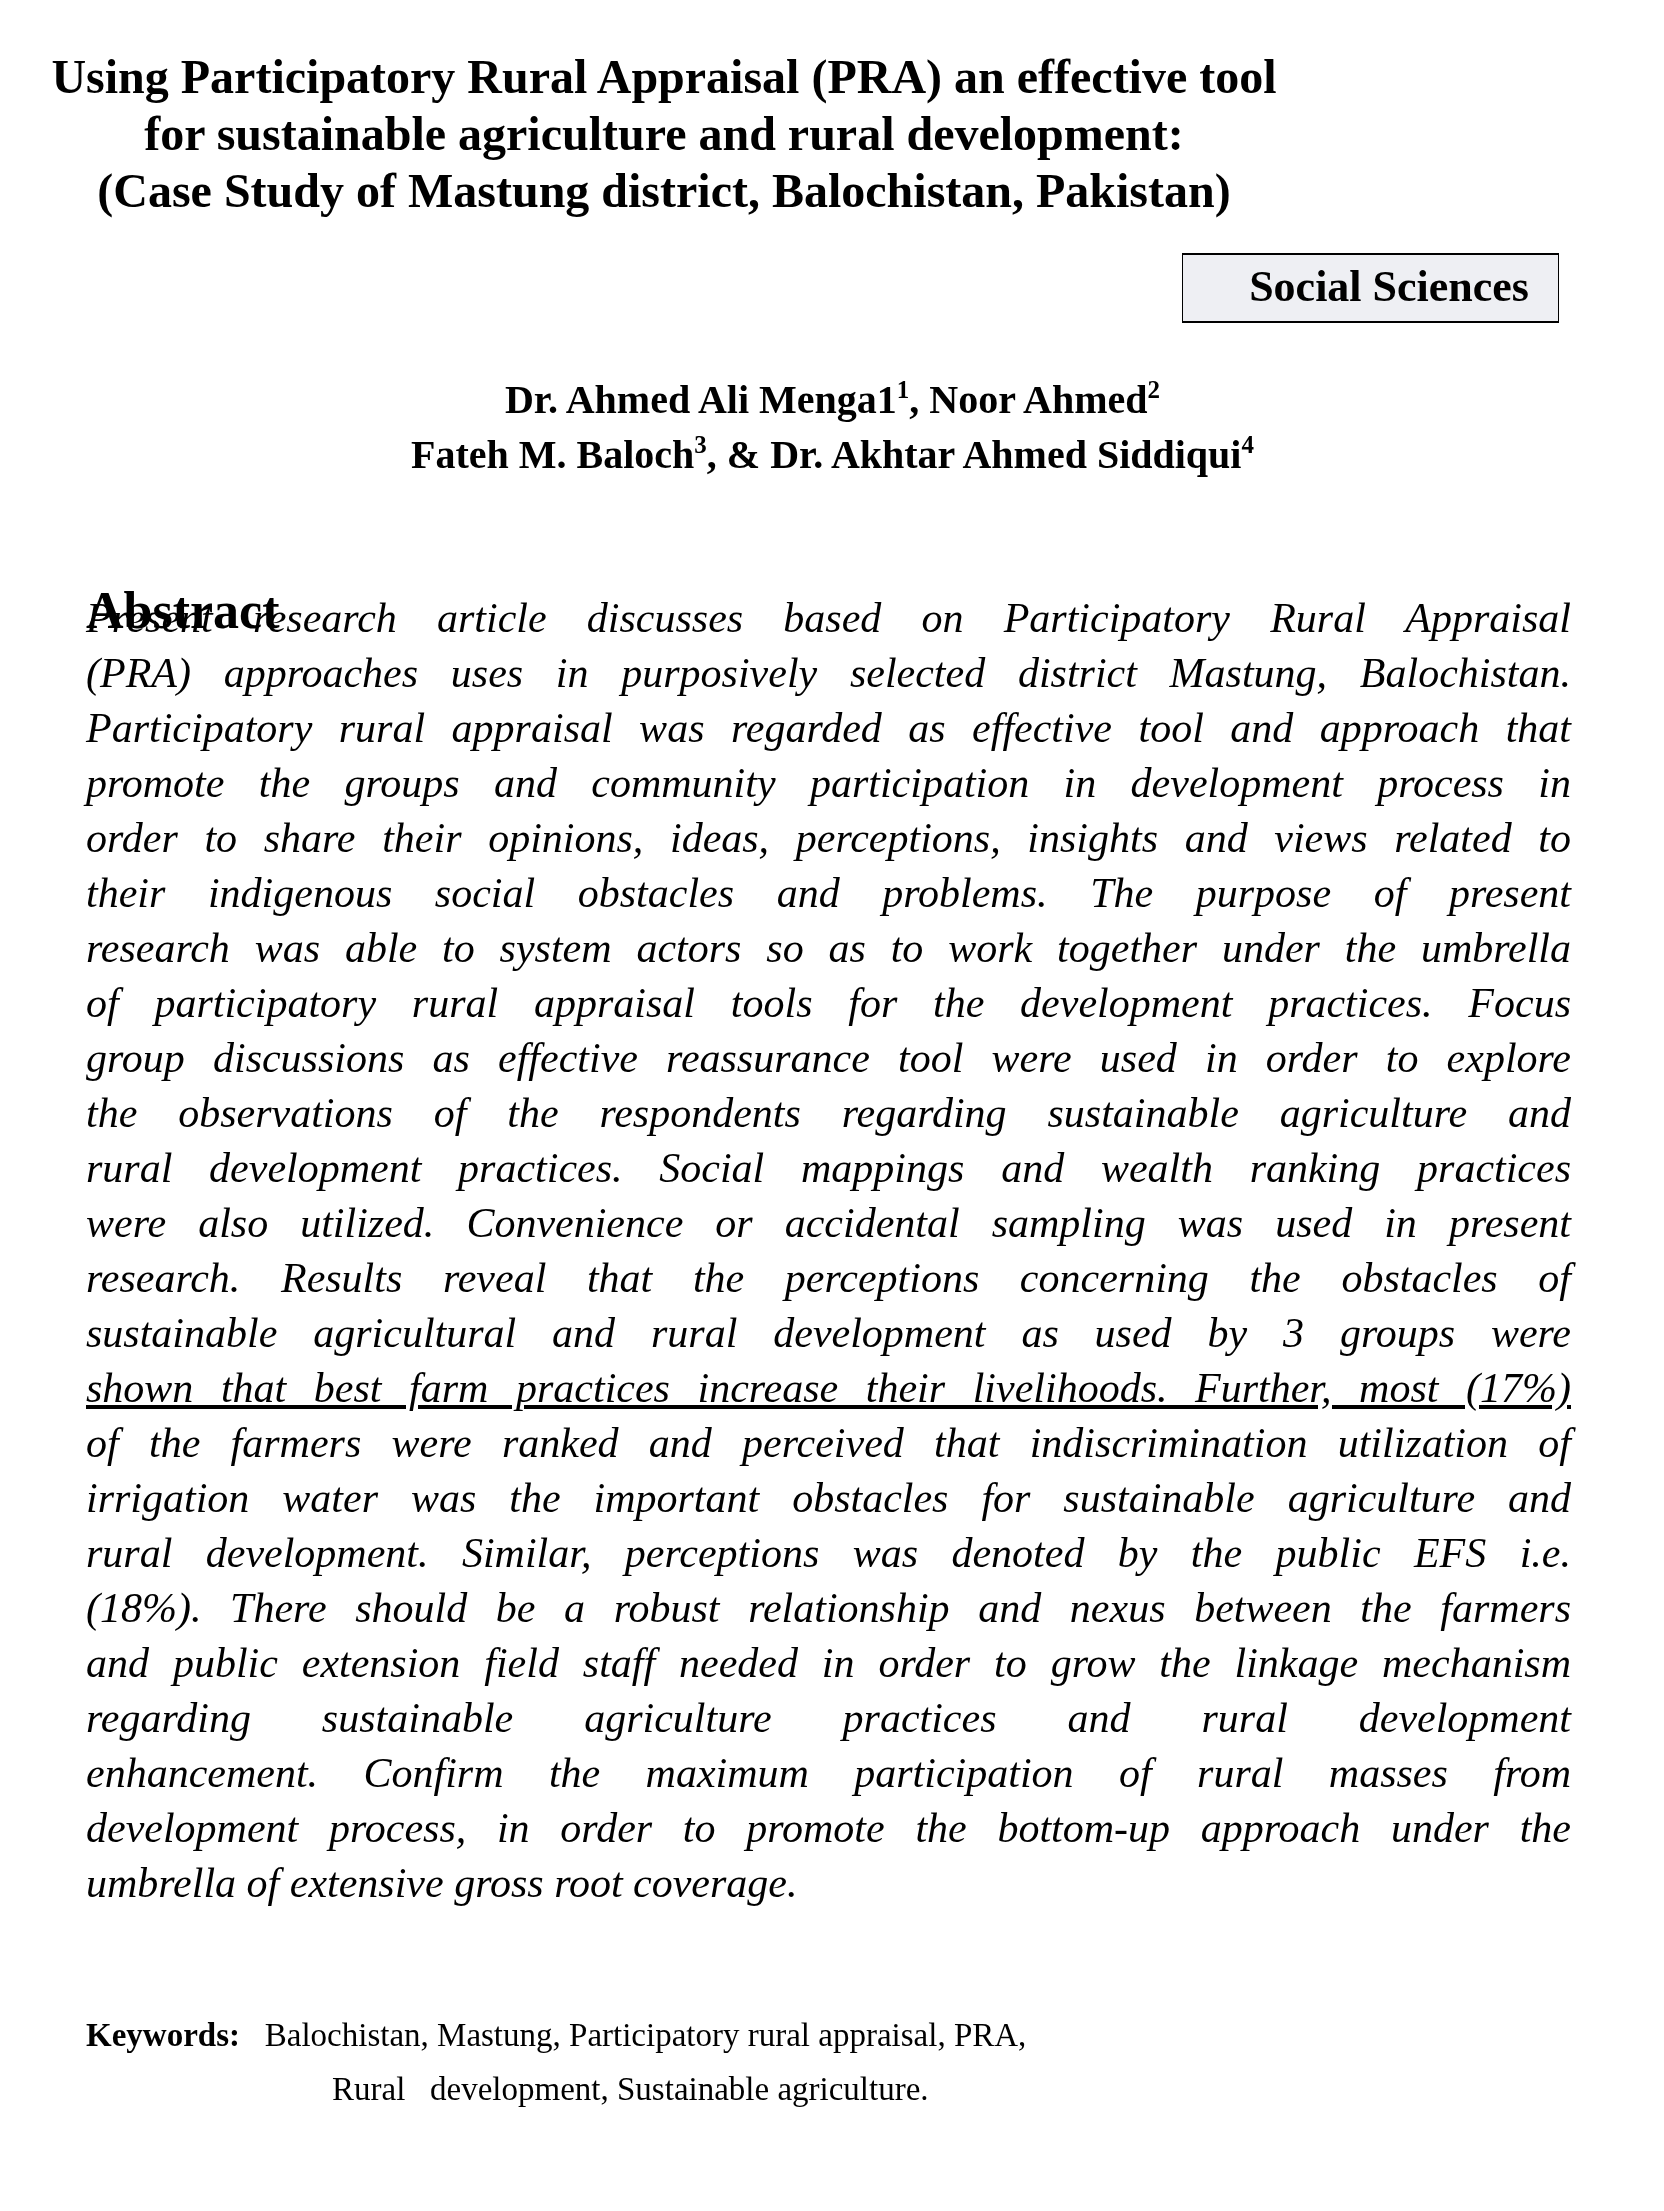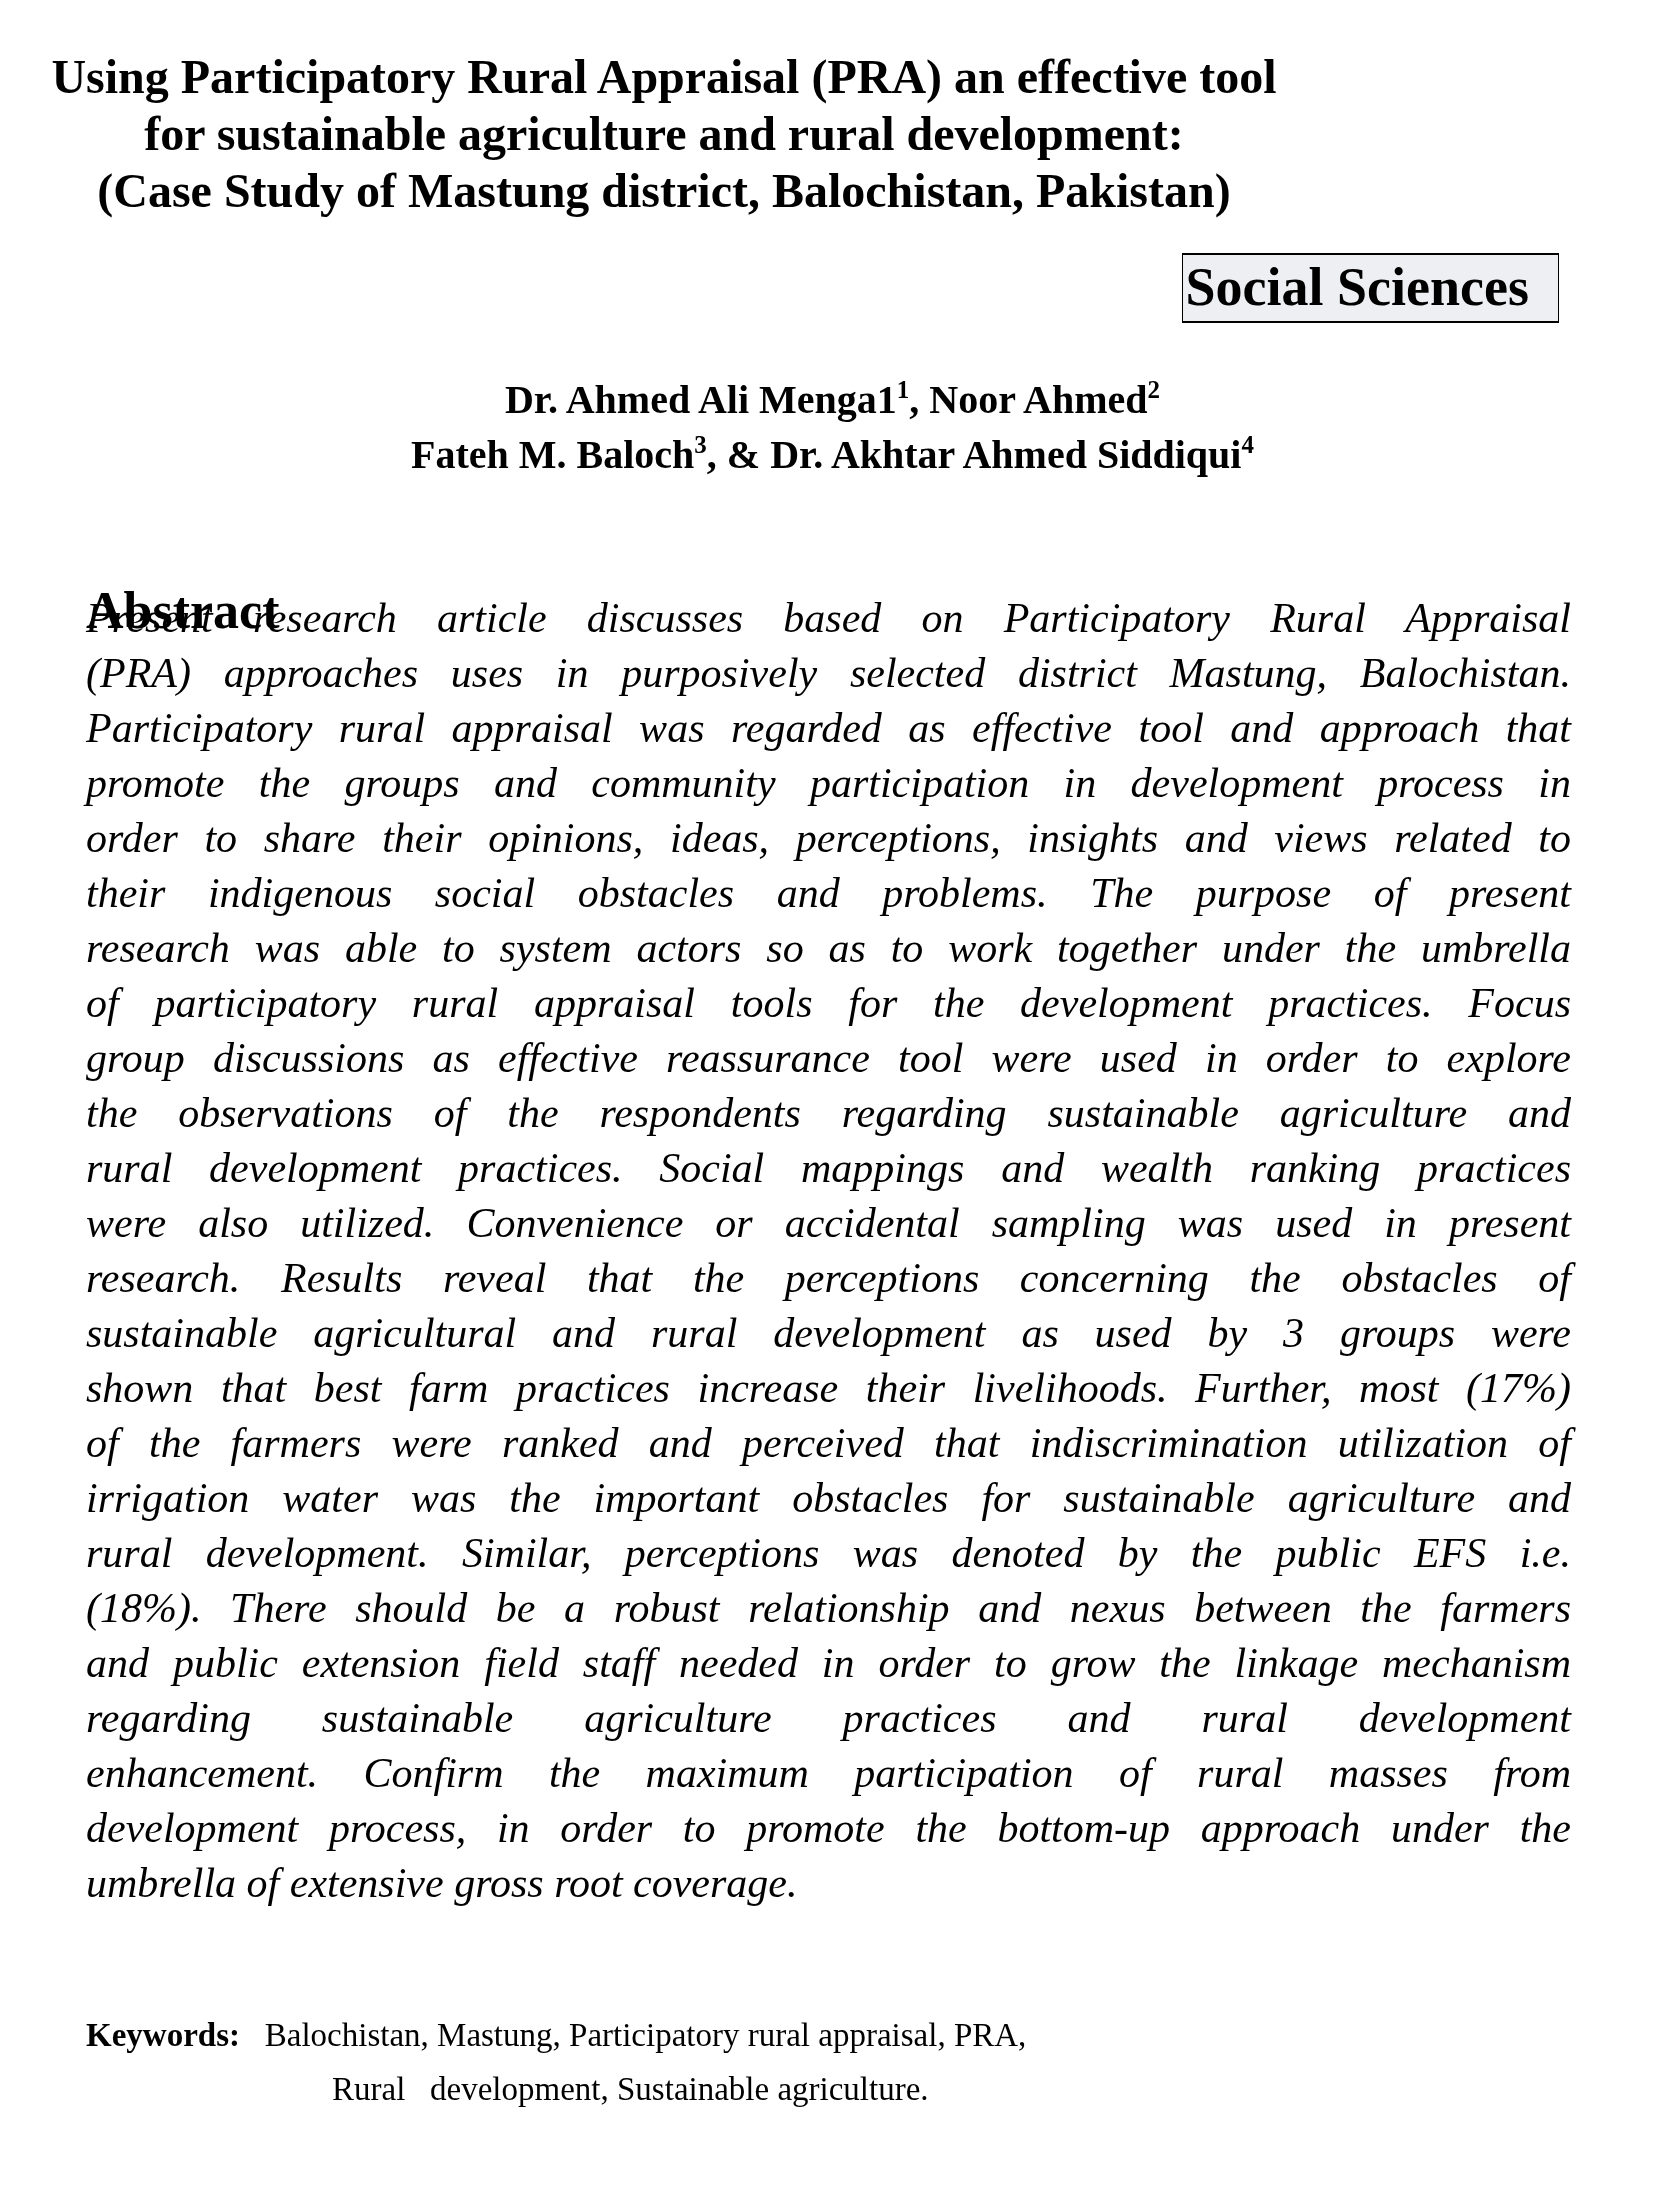--- a/index.html
+++ b/index.html
@@ -9,21 +9,21 @@
   }
   .title {
     position: absolute; left: 0; top: 48px; width: 1328px;
     text-align: center; font-weight: bold; font-size: 48px; line-height: 57px;
   }
   .title div { white-space: nowrap; }
   .section-box {
     position: absolute; left: 1182px; top: 253px; width: 377px; height: 70px;
     border: 1.9px solid #000; border-top-width: 2.9px; border-bottom-width: 2.9px;
     background: #eeeff3; box-sizing: border-box;
-    font-weight: bold; font-size: 54px; line-height: 64px; text-align: right;
+    font-weight: bold; font-size: 44px; line-height: 64px; text-align: right;
     padding-right: 29px;
   }
   .authors {
     position: absolute; left: 0; top: 372px; width: 1665px; text-align: center;
     font-weight: bold; font-size: 40px; line-height: 55px;
   }
   .authors sup { font-size: 25px; vertical-align: 15.4px; line-height: 0; }
   .abstract-heading {
     position: absolute; left: 86px; top: 537px; font-weight: bold; font-size: 52px; margin-top: 44px;
   }
@@ -72,21 +72,21 @@
     <span class="line" style="white-space: nowrap; text-align: center; word-spacing: 0px;">order to share their opinions, ideas, perceptions, insights and views related to</span>
     <span class="line" style="white-space: nowrap; text-align: left; word-spacing: 0px;">their indigenous social obstacles and problems. The purpose of present</span>
     <span class="line" style="white-space: nowrap; text-align: left; word-spacing: 0px;">research was able to system actors so as to work together under the umbrella</span>
     <span class="line" style="white-space: nowrap; text-align: left; word-spacing: 0px;">of participatory rural appraisal tools for the development practices. Focus</span>
     <span class="line" style="white-space: nowrap; text-align: left; word-spacing: 0px;">group discussions as effective reassurance tool were used in order to explore</span>
     <span class="line" style="white-space: nowrap; text-align: left; word-spacing: 0px;">the observations of the respondents regarding sustainable agriculture and</span>
     <span class="line" style="white-space: nowrap; text-align: left; word-spacing: 0px;">rural development practices. Social mappings and wealth ranking practices</span>
     <span class="line" style="white-space: nowrap; text-align: left; word-spacing: 0px;">were also utilized. Convenience or accidental sampling was used in present</span>
     <span class="line" style="white-space: nowrap; text-align: left; word-spacing: 0px;">research. Results reveal that the perceptions concerning the obstacles of</span>
     <span class="line" style="white-space: nowrap; text-align: left; word-spacing: 0px;">sustainable agricultural and rural development as used by 3 groups were</span>
-    <span class="line" style="white-space: nowrap; text-align: center; word-spacing: 0px;">shown that best farm practices increase their livelihoods. Further, most (17%)</span>
+    <span class="line" style="white-space: nowrap; text-align: center; word-spacing: 0px; text-decoration: underline;">shown that best farm practices increase their livelihoods. Further, most (17%)</span>
     <span class="line" style="white-space: nowrap; text-align: left; word-spacing: 0px;">of the farmers were ranked and perceived that indiscrimination utilization of</span>
     <span class="line" style="white-space: nowrap; text-align: left; word-spacing: 0px;">irrigation water was the important obstacles for sustainable agriculture and</span>
     <span class="line" style="white-space: nowrap; text-align: left; word-spacing: 0px;">rural development. Similar, perceptions was denoted by the public EFS i.e.</span>
     <span class="line" style="white-space: nowrap; text-align: right; word-spacing: 0px;">(18%). There should be a robust relationship and nexus between the farmers</span>
     <span class="line" style="white-space: nowrap; text-align: left; word-spacing: 0px;">and public extension field staff needed in order to grow the linkage mechanism</span>
     <span class="line" style="white-space: nowrap; text-align: left; word-spacing: 0px;">regarding sustainable agriculture practices and rural development</span>
     <span class="line" style="white-space: nowrap; text-align: left; word-spacing: 0px;">enhancement. Confirm the maximum participation of rural masses from</span>
     <span class="line" style="white-space: nowrap; text-align: left; word-spacing: 0px;">development process, in order to promote the bottom-up approach under the</span>
     <span class="line last" style="white-space: nowrap; text-align: left;">umbrella of extensive gross root coverage.</span>
   </div>

